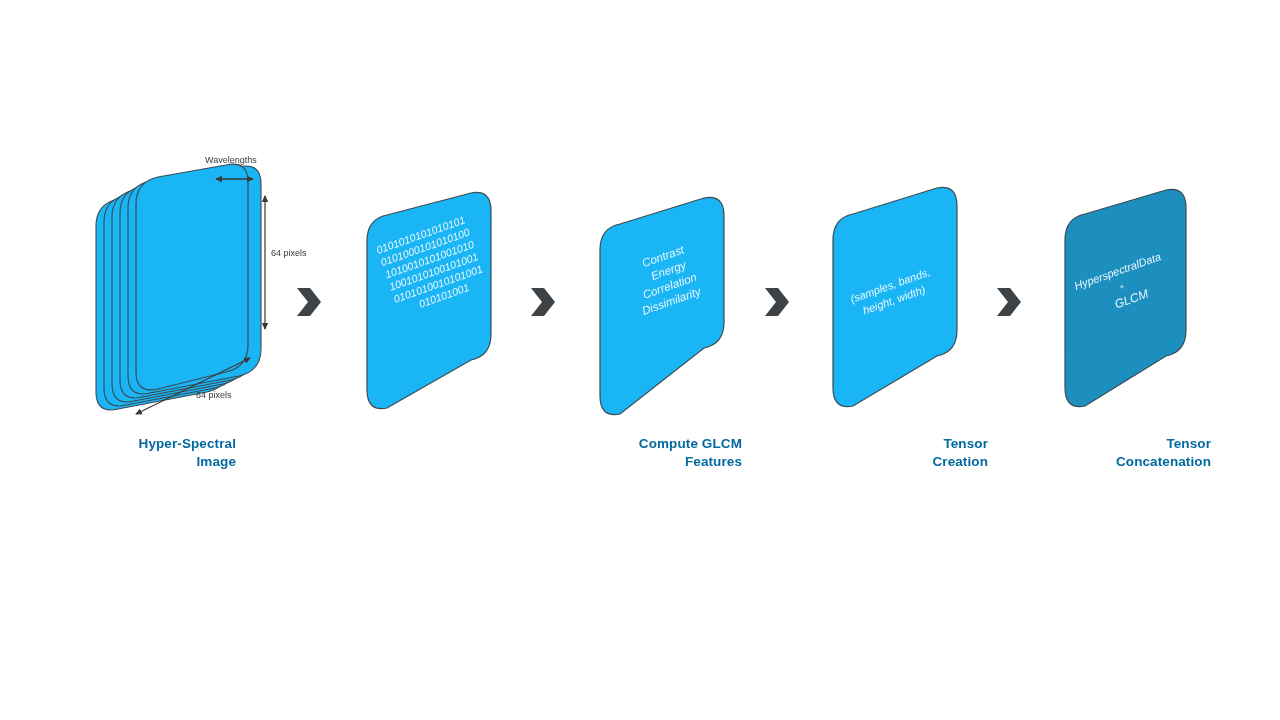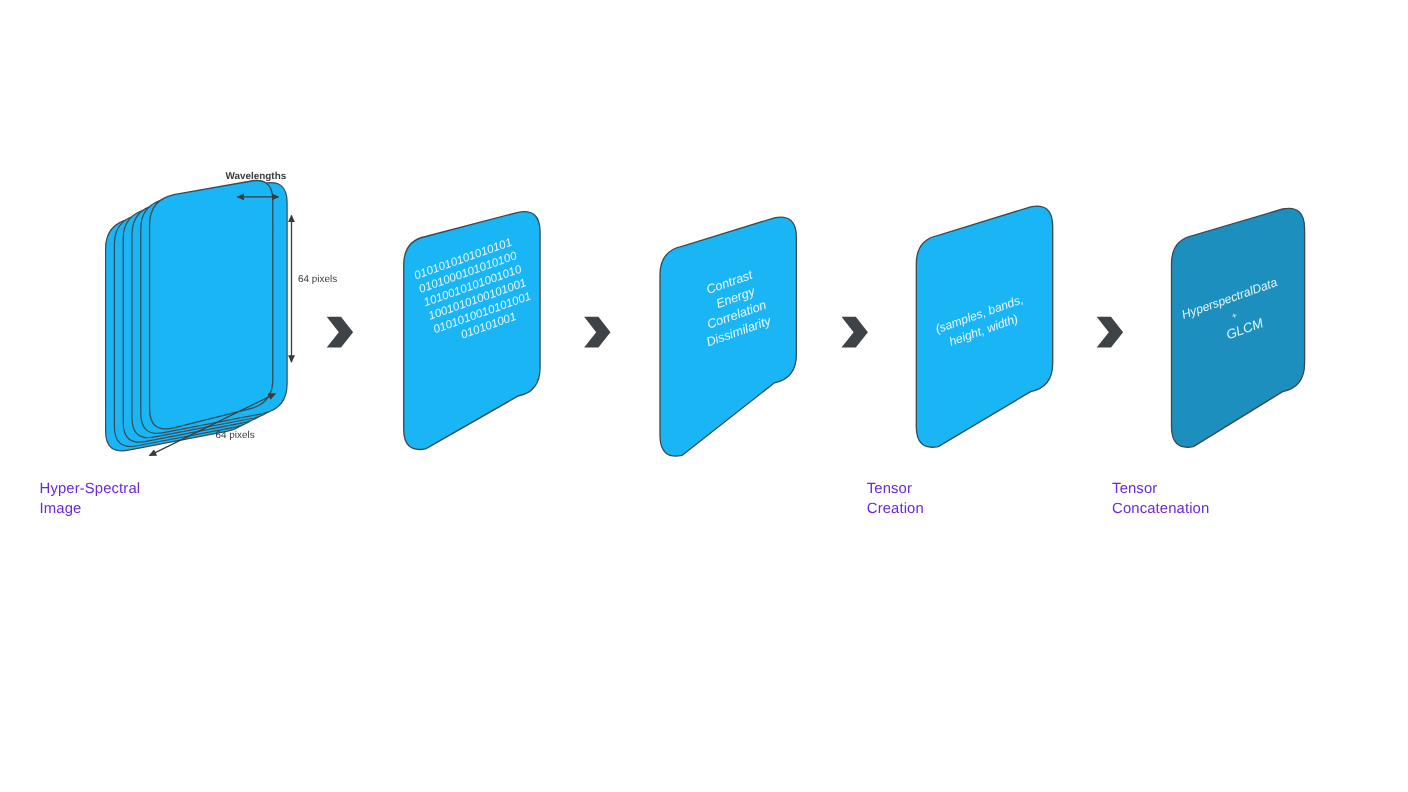--- a/index.html
+++ b/index.html
@@ -25,25 +25,25 @@
   .stage-svg {
     position: absolute;
     left: 0;
     top: 0;
     width: 1280px;
     height: 720px;
   }
 
   .caption {
     position: absolute;
-    text-align: left;
+    text-align: right;
     font-family: "Liberation Sans", sans-serif;
     font-size: 13.5px;
-    font-weight: normal;
-    color: #6d28d9;
+    font-weight: bold;
+    color: #0369a1;
     line-height: 18px;
     letter-spacing: .1px;
     white-space: pre-line;
   }
 
   .dim-label {
     position: absolute;
     font-family: "Liberation Sans", sans-serif;
     font-size: 9px;
     color: #3a3a3a;
@@ -143,30 +143,32 @@
       <text x="8" y="15" fill="#eaf7ff" font-family="'Liberation Sans', sans-serif" font-size="11" font-style="italic">height, width)</text>
     </g>
 
     <g transform="translate(1076,290) rotate(-19.5)">
       <text x="0" y="0" fill="#eaf7ff" font-family="'Liberation Sans', sans-serif" font-size="11" font-style="italic">HyperspectralData</text>
       <text x="42" y="15" fill="#eaf7ff" font-family="'Liberation Sans', sans-serif" font-size="8" font-style="italic">+</text>
       <text x="32" y="31" fill="#eaf7ff" font-family="'Liberation Sans', sans-serif" font-size="12" font-style="italic">GLCM</text>
     </g>
   </svg>
 
-  <div class="dim-label" style="left:205px; top:155px;font-weight:bold;">Wavelengths</div>
+  <div class="dim-label" style="left:205px; top:155px;">Wavelengths</div>
 
   <div class="dim-label" style="left:271px; top:248px;">64 pixels</div>
 
   <div class="dim-label" style="left:196px; top:390px;">64 pixels</div>
 
   <div class="caption" style="left:36px; top:435px; width:200px;">Hyper-Spectral
 Image</div>
 
 
+  <div class="caption" style="left:542px; top:435px; width:200px;">Compute GLCM
+Features</div>
 
   <div class="caption" style="left:788px; top:435px; width:200px;">Tensor
 Creation</div>
 
   <div class="caption" style="left:1011px; top:435px; width:200px;">Tensor
 Concatenation</div>
 
 </div>
 
 </body></html>

